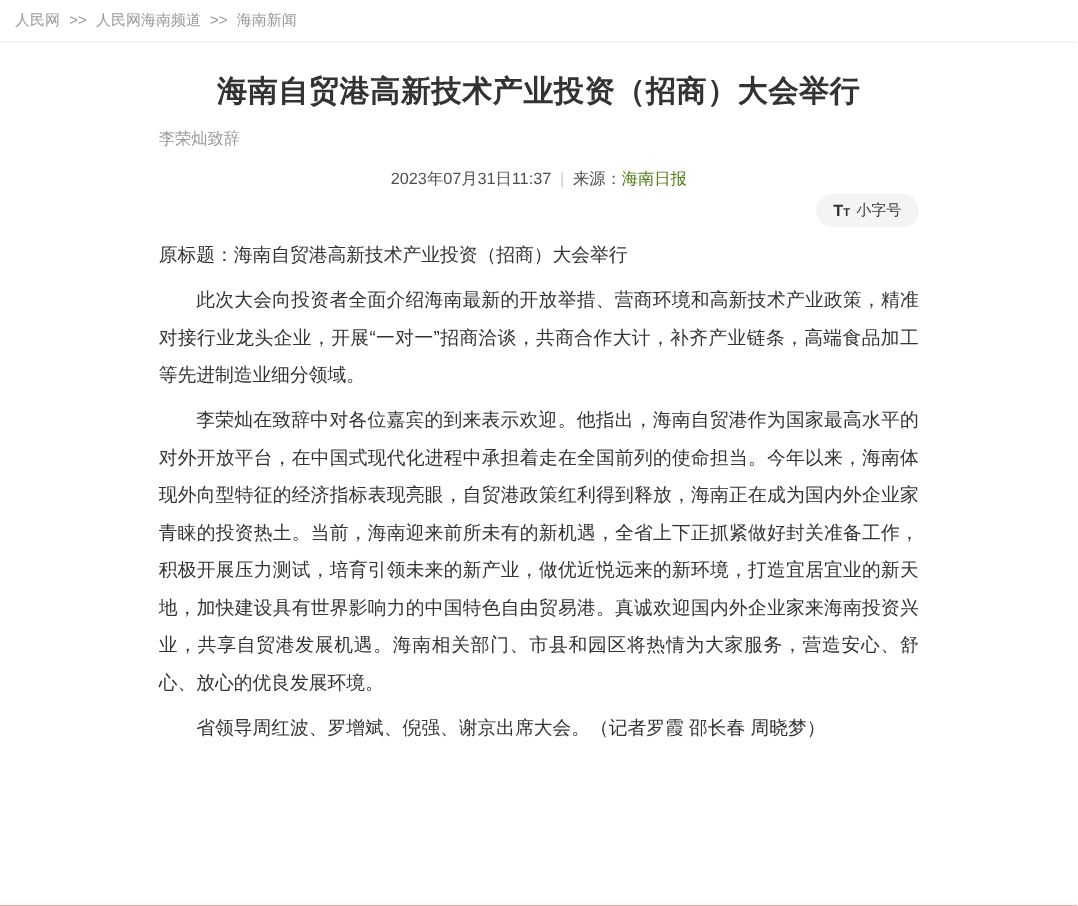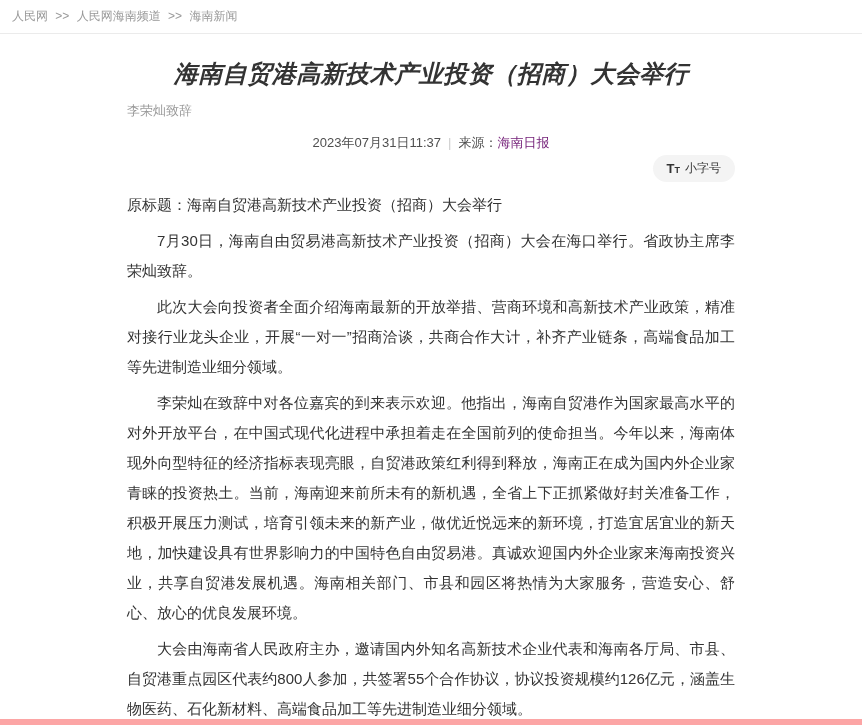--- a/index.html
+++ b/index.html
@@ -5,21 +5,21 @@
   * { box-sizing: border-box; margin: 0; padding: 0; }
   html, body { background: #ffffff; }
   body {
     font-family: "Liberation Sans", "DejaVu Sans", sans-serif;
     width: 862px;
   }
   .page {
     width: 862px;
     height: 725px;
     background: #ffffff;
-    border-bottom: 6px solid #fca5a5;
+    border-bottom: 1px solid #fca5a5;
     overflow: hidden;
   }
   .breadcrumb {
     padding: 9px 12px 10px 12px;
     font-size: 12px;
     line-height: 14px;
     color: #999999;
   }
   .breadcrumb a {
     color: #999999;
@@ -41,42 +41,41 @@
     margin: 0 auto;
   }
   h1.article-title {
     margin-top: 24px;
     text-align: center;
     font-size: 24px;
     line-height: 31px;
     font-weight: bold;
     color: #333333;
     letter-spacing: 0.5px;
-    font-style: italic;
   }
   .subtitle {
     margin-top: 13px;
     text-align: left;
     font-size: 13px;
     line-height: 17px;
     color: #999999;
   }
   .meta {
     margin-top: 15px;
     text-align: center;
     font-size: 13px;
     line-height: 17px;
     color: #4f4f4f;
   }
   .meta .meta-sep {
     color: #cccccc;
     margin: 0 7px;
   }
   .meta a.source-link {
-    color: #701a75;
+    color: #4d7c0f;
     text-decoration: none;
     cursor: pointer;
   }
   .toolbar {
     margin-top: 4px;
     display: flex;
     justify-content: flex-end;
   }
   .font-size-pill {
     display: inline-flex;
@@ -135,21 +134,19 @@
         <span class="tt-icon">
             <span class="t-big">T</span>
             <span class="t-small">T</span>
           </span>
         <span>小字号</span>
       </button>
     </div>
 
     <div class="article">
       <p class="original-title">原标题：海南自贸港高新技术产业投资（招商）大会举行</p>
-      <p class="para">7月30日，海南自由贸易港高新技术产业投资（招商）大会在海口举行。省政协主席李荣灿致辞。</p>
       <p class="para">此次大会向投资者全面介绍海南最新的开放举措、营商环境和高新技术产业政策，精准对接行业龙头企业，开展“一对一”招商洽谈，共商合作大计，补齐产业链条，高端食品加工等先进制造业细分领域。</p>
       <p class="para">李荣灿在致辞中对各位嘉宾的到来表示欢迎。他指出，海南自贸港作为国家最高水平的对外开放平台，在中国式现代化进程中承担着走在全国前列的使命担当。今年以来，海南体现外向型特征的经济指标表现亮眼，自贸港政策红利得到释放，海南正在成为国内外企业家青睐的投资热土。当前，海南迎来前所未有的新机遇，全省上下正抓紧做好封关准备工作，积极开展压力测试，培育引领未来的新产业，做优近悦远来的新环境，打造宜居宜业的新天地，加快建设具有世界影响力的中国特色自由贸易港。真诚欢迎国内外企业家来海南投资兴业，共享自贸港发展机遇。海南相关部门、市县和园区将热情为大家服务，营造安心、舒心、放心的优良发展环境。</p>
-      <p class="para">大会由海南省人民政府主办，邀请国内外知名高新技术企业代表和海南各厅局、市县、自贸港重点园区代表约800人参加，共签署55个合作协议，协议投资规模约126亿元，涵盖生物医药、石化新材料、高端食品加工等先进制造业细分领域。</p>
       <p class="para">省领导周红波、罗增斌、倪强、谢京出席大会。（记者罗霞 邵长春 周晓梦）</p>
     </div>
 
   </div>
 </div>
 
 </body></html>

